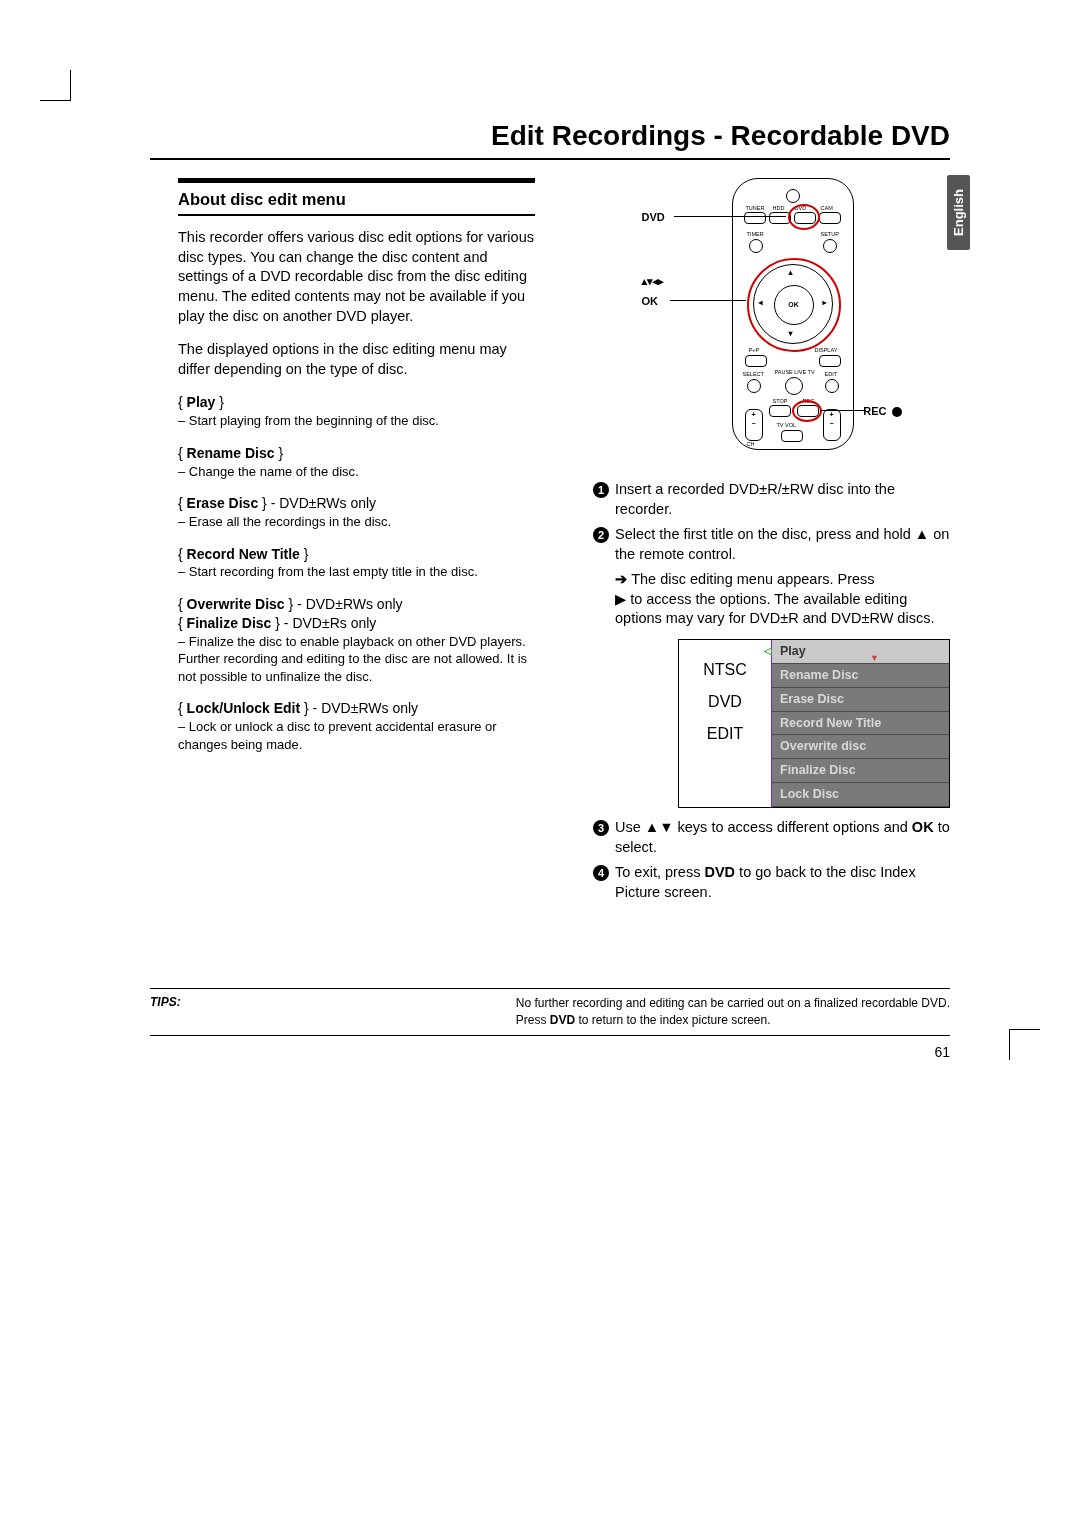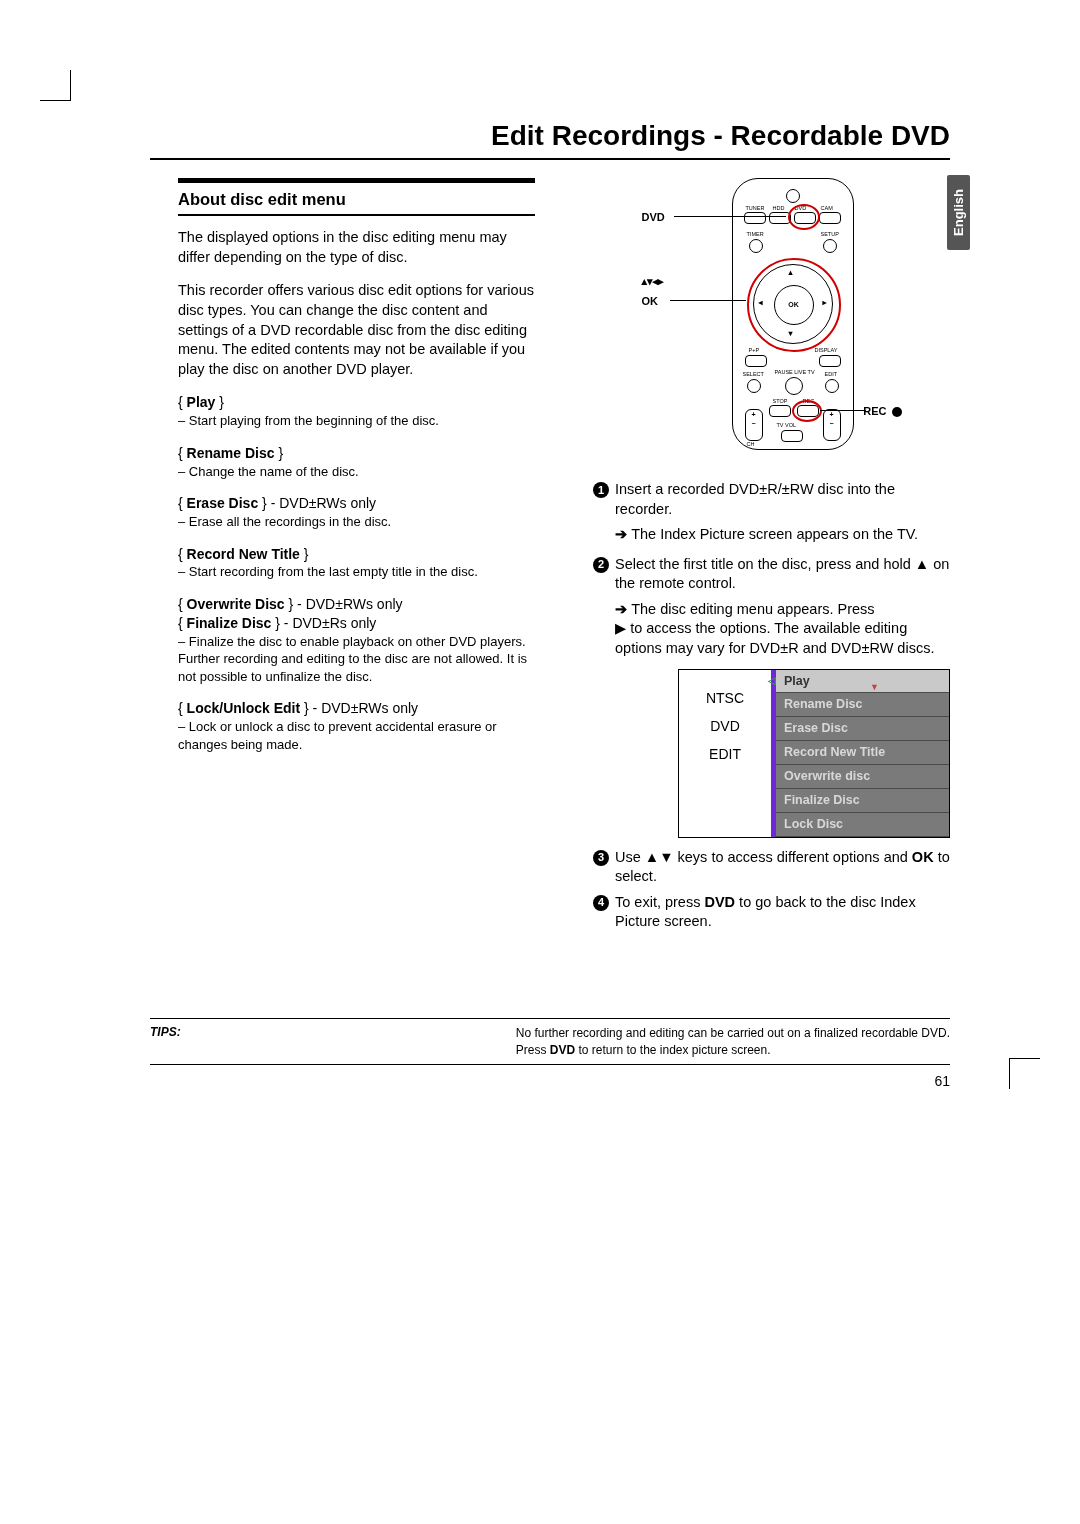--- a/index.html
+++ b/index.html
@@ -157,25 +157,25 @@
   .menu-fig {
     width: 270px;
     margin: 10px 0 10px auto;
     display: flex;
     border: 1px solid #000;
     font-size: 12px;
   }
   .menu-left {
     width: 80px;
     background: #fff;
-    border-right: 5px solid #6d28d9;
+    border-right: 1px solid #6d28d9;
     padding: 14px 6px;
     text-align: center;
     font-weight: normal;
-    font-size: 14px;
+    font-size: 16px;
     line-height: 2.0;
   }
   .menu-right { flex: 1; }
   .menu-item {
     background: #7a7a7a;
     color: #d8d8d8;
     border-bottom: 1px solid #4a4a4a;
     padding: 3px 8px;
     font-weight: bold;
     font-size: 12.5px;
@@ -209,22 +209,22 @@
 <div class="crop-br"></div>
 
 <div class="lang-tab">English</div>
 
 <h1 class="page-title">Edit Recordings - Recordable DVD</h1>
 
 <div class="columns">
 
   <div class="col">
     <div class="section-head">About disc edit menu</div>
+    <p class="para">This recorder offers various disc edit options for various disc types. You can change the disc content and settings of a DVD recordable disc from the disc editing menu. The edited contents may not be available if you play the disc on another DVD player.</p>
     <p class="para">The displayed options in the disc editing menu may differ depending on the type of disc.</p>
-    <p class="para">This recorder offers various disc edit options for various disc types. You can change the disc content and settings of a DVD recordable disc from the disc editing menu. The edited contents may not be available if you play the disc on another DVD player.</p>
 
     <p class="opt-title">{ <b>Play</b> }<span></span></p>
     <p class="opt-desc">–  Start playing from the beginning of the disc.</p>
 
     <p class="opt-title">{ <b>Rename Disc</b> }<span></span></p>
     <p class="opt-desc">–  Change the name of the disc.</p>
 
     <p class="opt-title">{ <b>Erase Disc</b> }<span> - DVD±RWs only</span></p>
     <p class="opt-desc">–  Erase all the recordings in the disc.</p>
 
@@ -305,21 +305,20 @@
       <div class="remote-label" style="left:0; top:116px;">OK</div>
       <div class="lbl-line" style="left:28px; top:122px; width:76px;"></div>
       <div class="remote-label" style="right:0; top:226px;"><span>REC</span> <span class="rec-dot"></span></div>
       <div class="lbl-line" style="left:178px; top:232px; width:46px;"></div>
     </div>
 
     <div class="step">
       <span class="step-num">1</span>
       <span class="step-body">Insert a recorded DVD±R/±RW disc into the recorder.</span>
     </div>
-    <div class="result arrow">The Index Picture screen appears on the TV.</div>
 
     <div class="step">
       <span class="step-num">2</span>
       <span class="step-body"><span>Select the first title on the disc, press and hold </span><span class="tri">▲</span><span> on the remote control.</span></span>
     </div>
     <div class="result">
       <span class="arrow"><span>The disc editing menu appears. Press </span></span><br>
       <span class="tri">▶</span><span> to access the options. The available editing options may vary for DVD±R and DVD±RW discs.</span>
     </div>
 

